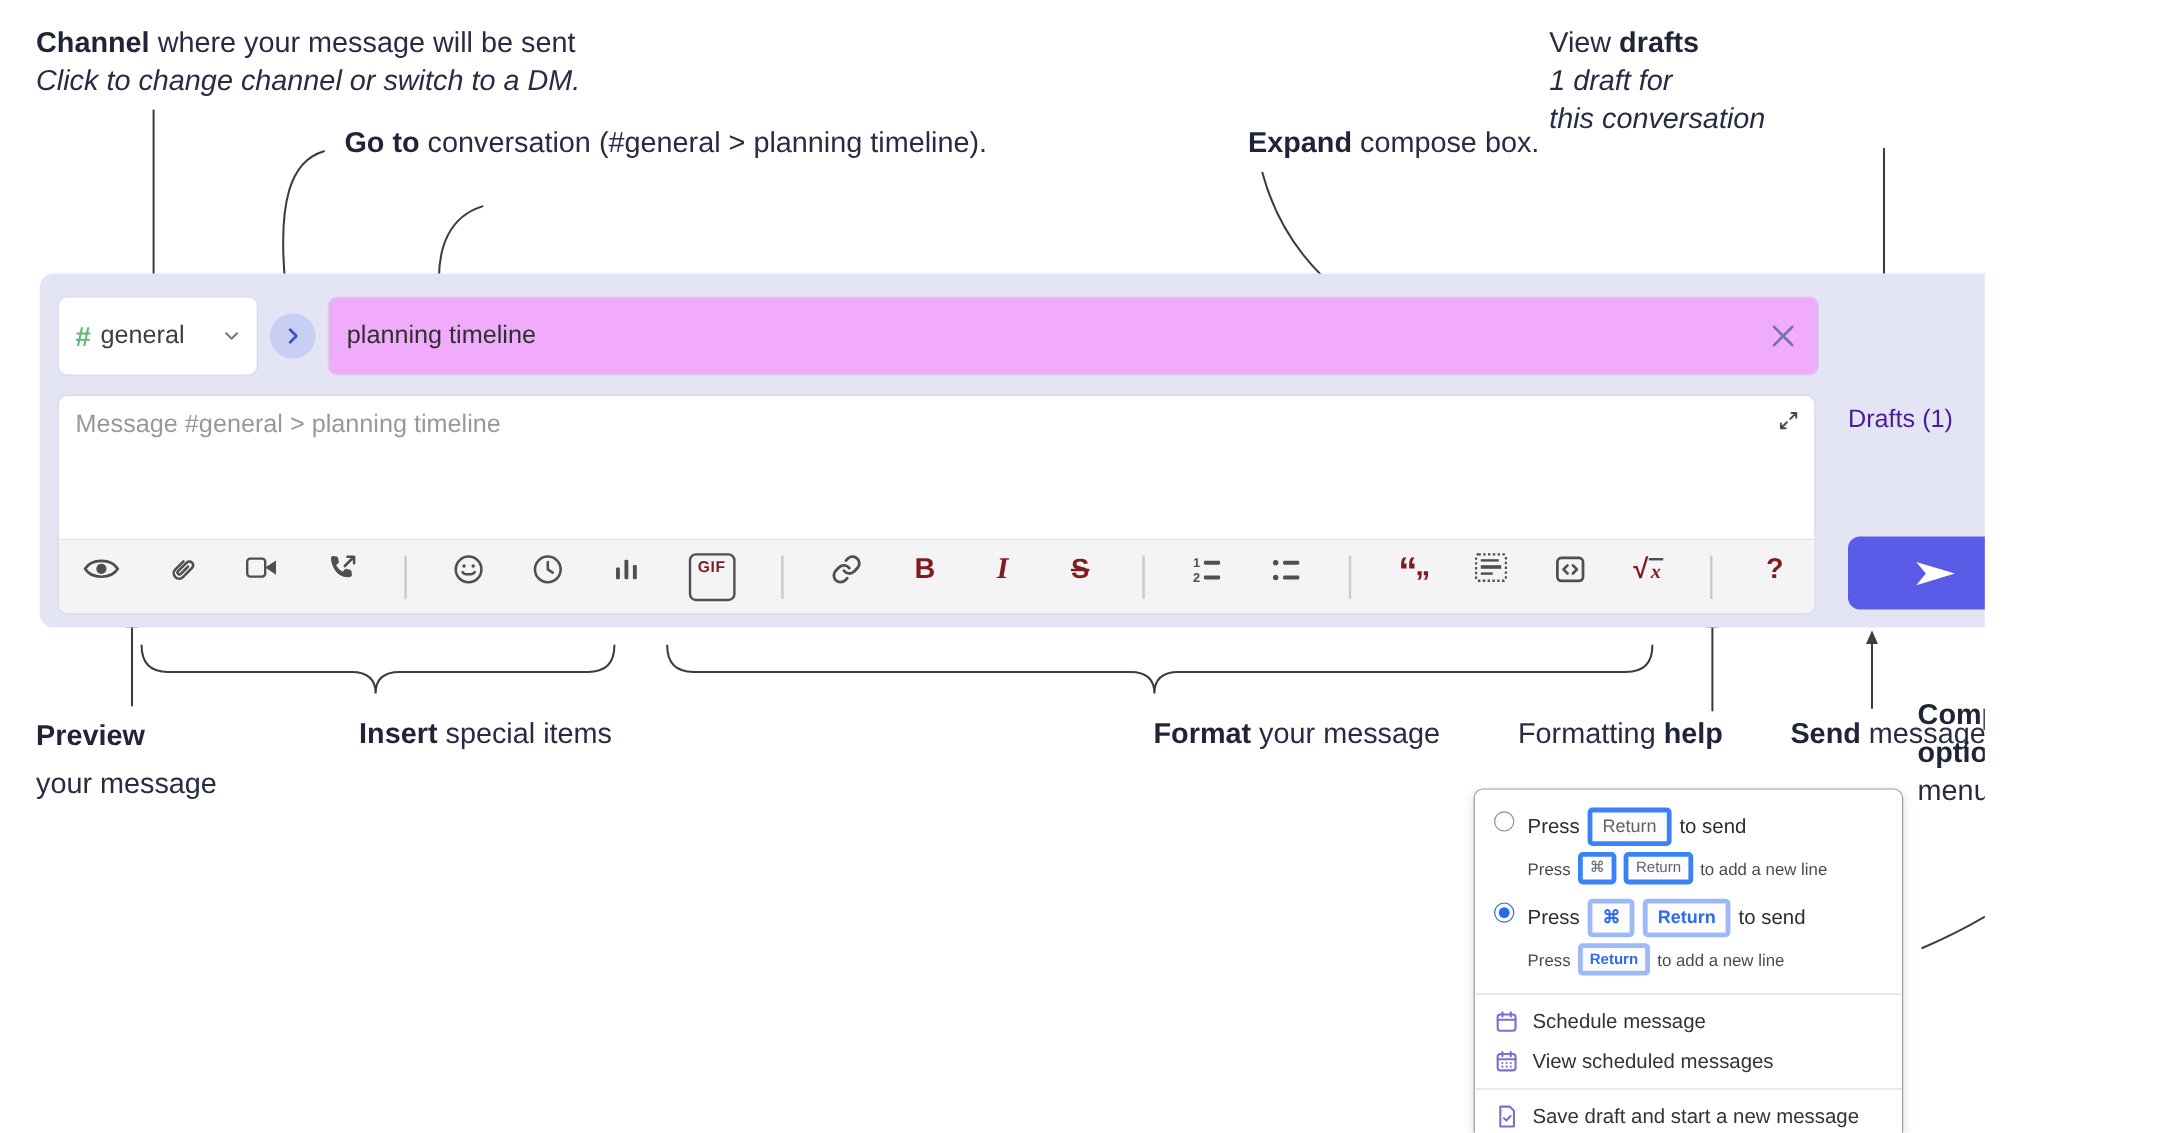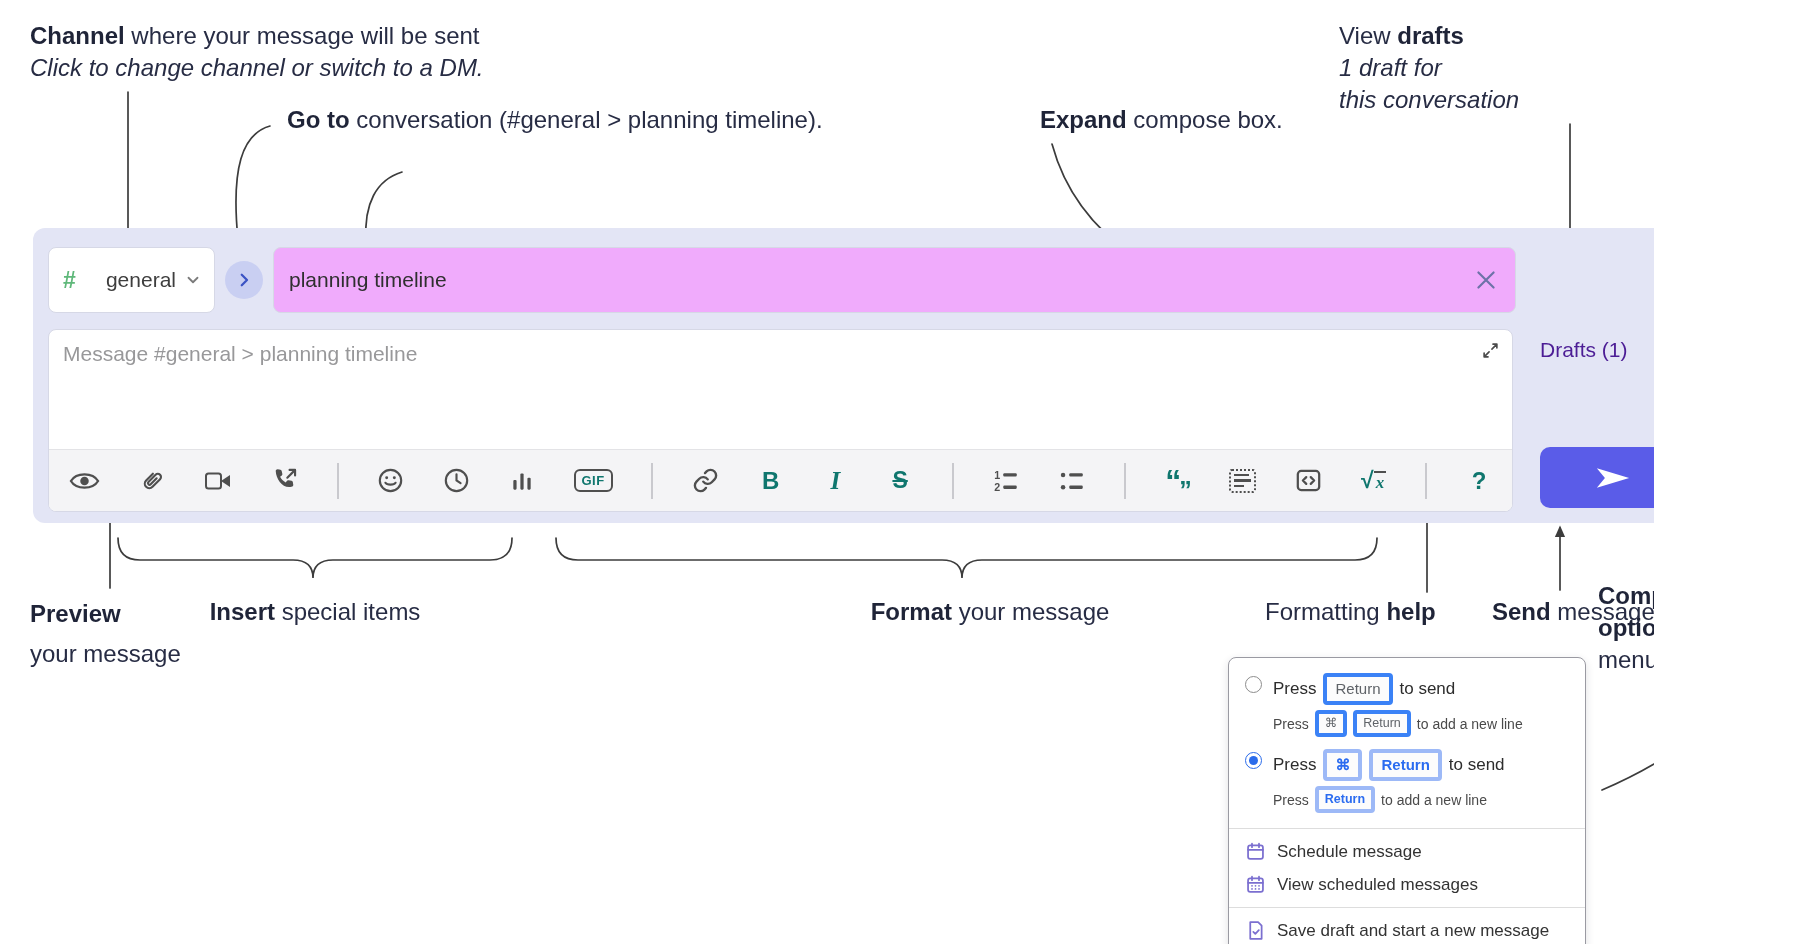--- a/index.html
+++ b/index.html
@@ -7,52 +7,52 @@
   .canvas {
     position:relative; width:1654px; height:944px; overflow:hidden;
     font-family:"Liberation Sans", sans-serif; color:#272c44; background:#fff;
   }
   svg.overlay { position:absolute; left:0; top:0; width:1814px; height:944px; pointer-events:none; }
 
   
   .ann { position:absolute; font-size:24px; line-height:32px; color:#272c44; white-space:nowrap; }
   .ann b { font-weight:700; color:#1f2438; }
   .ann .it { font-style:italic; }
-  .ann.center { text-align:center; }
+  .ann.center { text-align:right; }
 
   
   .compose { position:absolute; left:33px; top:228px; width:1747px; height:295px;
              background:#e3e5f5; border-radius:12px; }
   .close-x { position:absolute; top:12px; right:14px; width:36px; height:36px; display:flex;
              align-items:center; justify-content:center; cursor:pointer; }
   .row1 { position:absolute; left:15px; top:19px; width:1468px; height:66px; display:flex; align-items:stretch; }
   .chan-box { width:167px; background:#fff; border:1px solid #d6d8e6; border-radius:8px;
               display:flex; align-items:center; padding:0 12px 0 14px; gap:8px; }
   .chan-hash { color:#5fb87a; font-weight:700; font-size:23px; }
-  .chan-name { font-size:21px; color:#3e3e3e; flex:1;text-align:right; }
+  .chan-name { font-size:21px; color:#3e3e3e; flex:1; }
   .goto-btn { width:38px; height:38px; border-radius:50%; background:#c9cff2; align-self:center;
               margin:0 10px; display:flex; align-items:center; justify-content:center; }
   .topic-box { flex:1; background:#f0abfc; border:1px solid #d6d8e6; border-radius:8px;
                display:flex; align-items:center; padding:0 14px 0 15px; position:relative; }
   .topic-box input { flex:1; border:none; outline:none; background:transparent;
                      font:21px "Liberation Sans", sans-serif; color:#2f2f2f; }
   .topic-clear { width:30px; height:30px; display:flex; align-items:center; justify-content:center; cursor:pointer; }
   .drafts { position:absolute; left:1507px; top:110px; font-size:21px; color:#4c1d95; cursor:pointer; }
   .msg-box { position:absolute; left:15px; top:101px; width:1465px; height:183px; background:#fff;
              border:1px solid #d6d8e6; border-radius:8px; overflow:hidden; display:flex; flex-direction:column; }
   .msg-area { flex:1; position:relative; }
   .msg-area textarea { width:100%; height:100%; border:none; outline:none; resize:none; background:transparent;
              font:21px "Liberation Sans", sans-serif; color:#2f2f2f; padding:12px 40px 0 14px; }
   .msg-area textarea::placeholder { color:#98989a; opacity:1; }
   .expand-btn { position:absolute; right:10px; top:8px; width:24px; height:24px; display:flex;
                 align-items:center; justify-content:center; cursor:pointer; }
   .toolbar { height:62px; background:#f4f4f6; border-top:1px solid #e3e3e6; display:flex;
              align-items:center; justify-content:space-between; padding:0 20px; }
-  .tbtn { display:flex; align-items:center; justify-content:center; min-width:26px; height:40px;
-          color:#0f766e; cursor:pointer; }
+  .tbtn { display:flex; justify-content:center; min-width:26px; height:40px;
+          color:#7f1d1d; cursor:pointer; }
   .tb-div { width:2px; height:36px; background:#c9c9ce; }
   .glyph-b { font-size:24px; font-weight:700; }
   .glyph-i { font-size:25px; font-style:italic; font-family:"Liberation Serif", serif; font-weight:600; }
   .glyph-s { font-size:23px; font-weight:600; text-decoration:line-through; }
   .glyph-q { font-weight:700; letter-spacing:-2px; display:flex; align-items:flex-start; }
   .glyph-q .q1 { font-size:32px; line-height:30px; }
   .glyph-q .q2 { font-size:25px; line-height:30px; transform:translateY(9px); }
   .glyph-help { font-size:24px; font-weight:600; }
   .gif-badge { border:2px solid #4f4f4f; border-radius:6px; font-size:13px; font-weight:700;
                letter-spacing:.5px; padding:2px 6px; }
@@ -114,21 +114,21 @@
 <div class="ann" style="left:30px; top:20px;">
   <div><b>Channel</b><span> where your message will be sent</span></div>
   <div class="it">Click to change channel or switch to a DM.</div>
 </div>
 <div class="ann" style="left:287px; top:104px;">
   <b>Go to</b><span> conversation (#general &gt; planning timeline).</span>
 </div>
 <div class="ann" style="left:1040px; top:104px;">
   <b>Expand</b><span> compose box.</span>
 </div>
-<div class="ann" style="left:1339px; top:20px;">
+<div class="ann" style="left:1291px; top:20px;">
   <div><span>View </span><b>drafts</b></div>
   <div class="it">1 draft for</div>
   <div class="it">this conversation</div>
 </div>
 
 <div class="compose">
 
   <div class="close-x">
     <svg width="30" height="30" viewBox="0 0 24 24" fill="none" stroke="#8a8fc0" stroke-width="1.7" stroke-linecap="round">
           <path d="M5 5 L19 19 M19 5 L5 19"></path>

